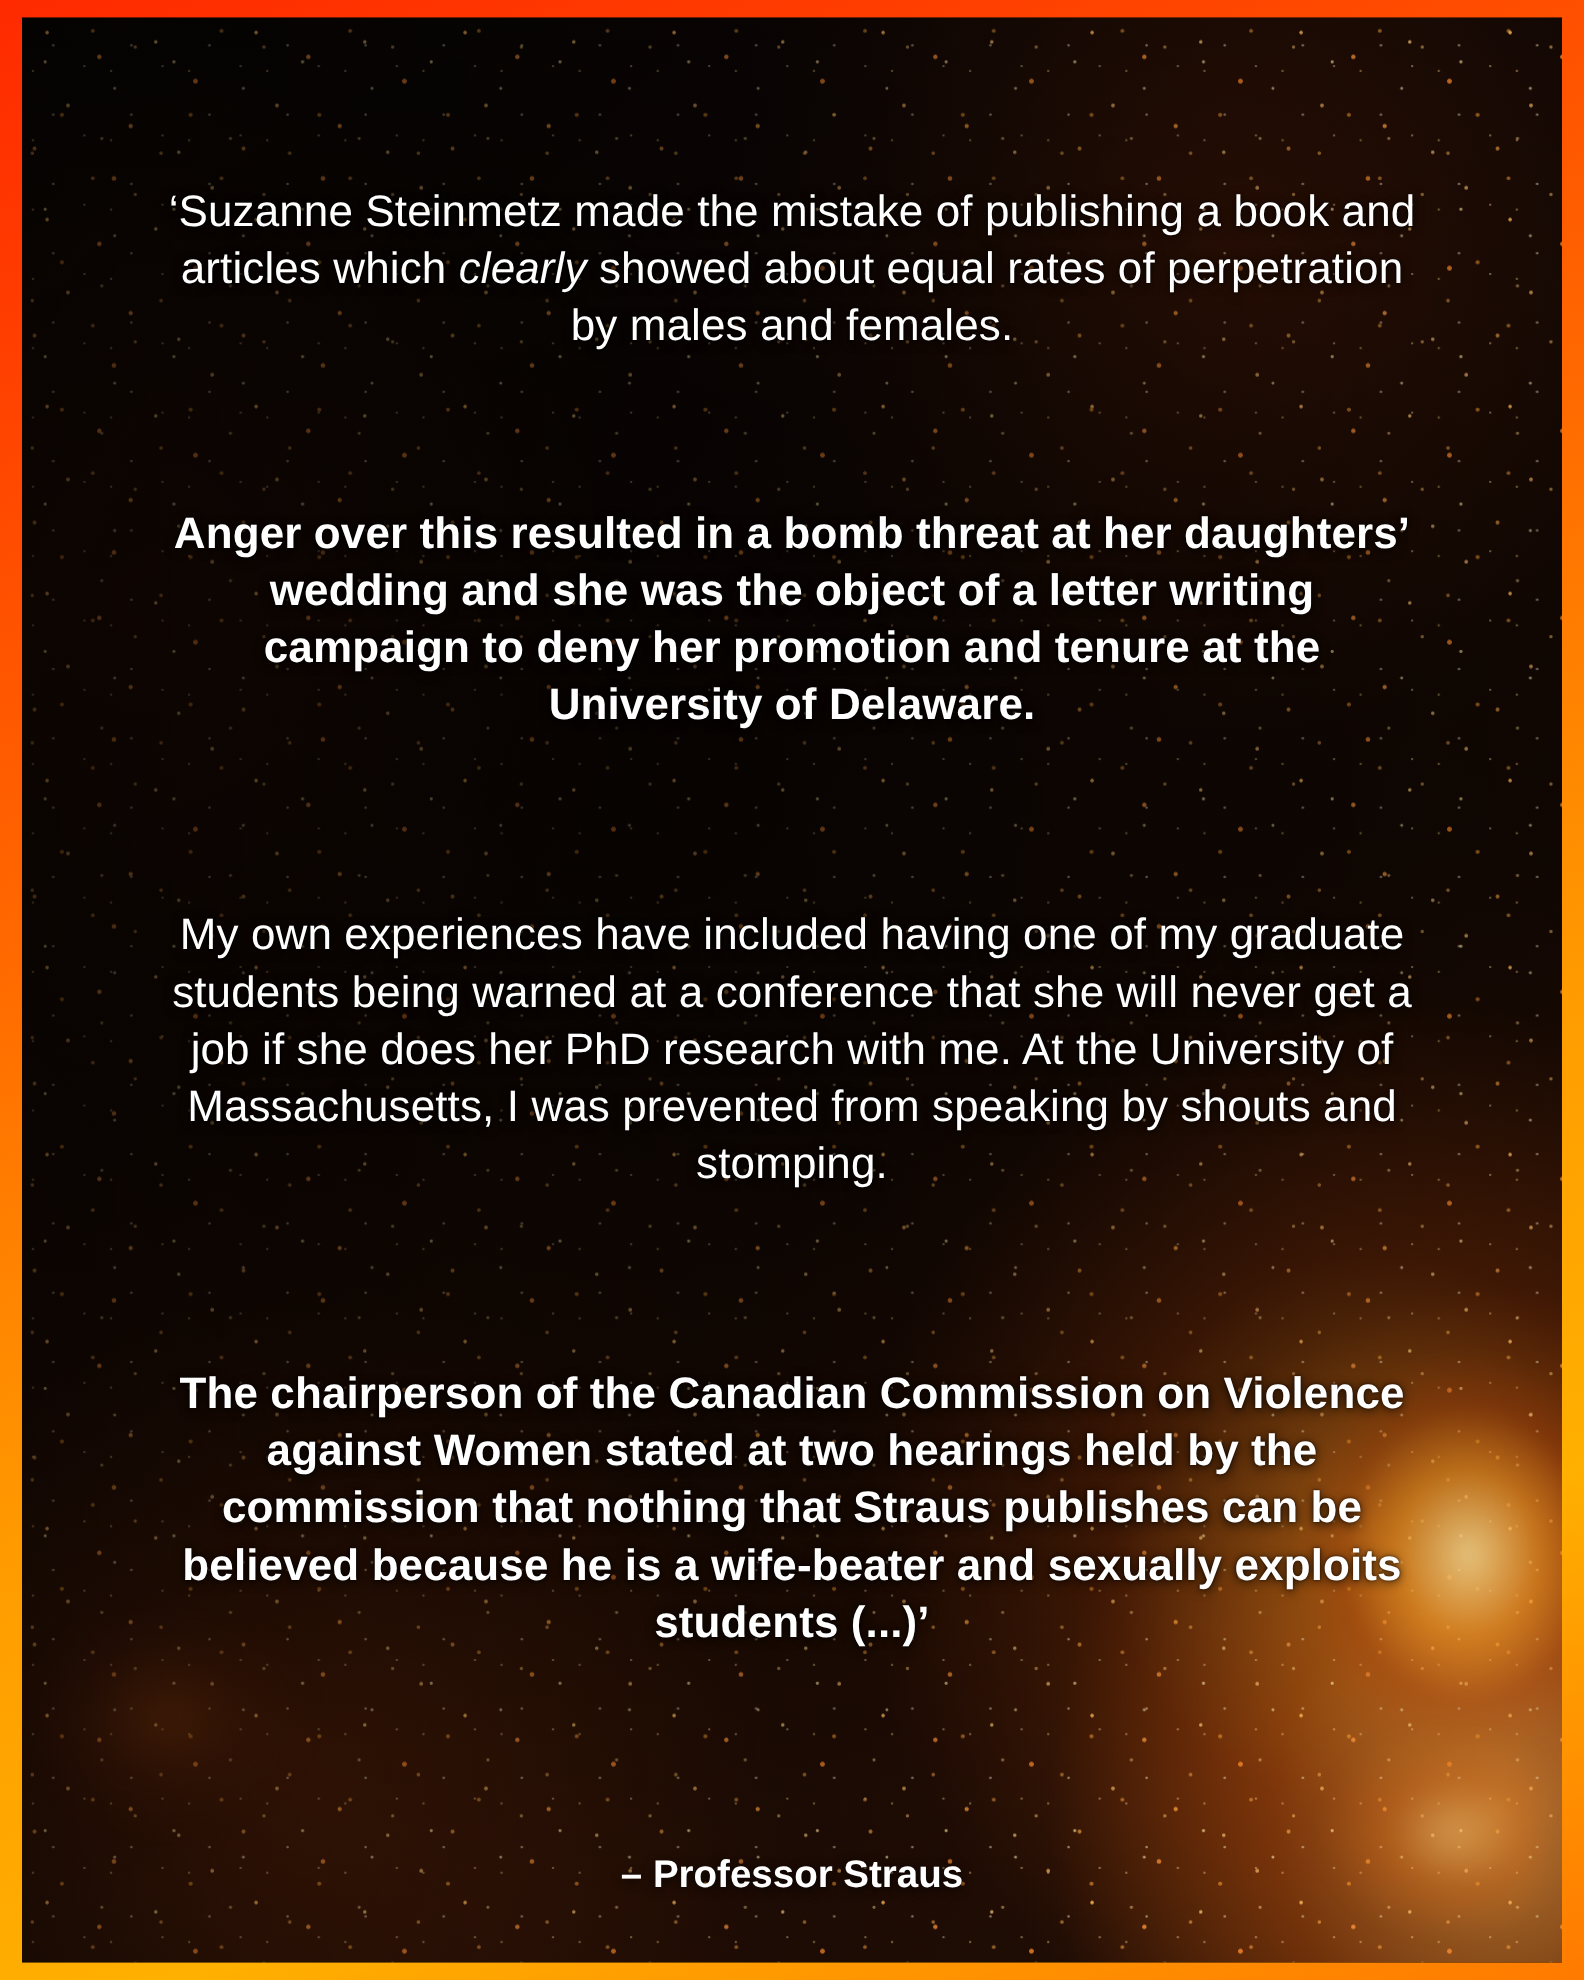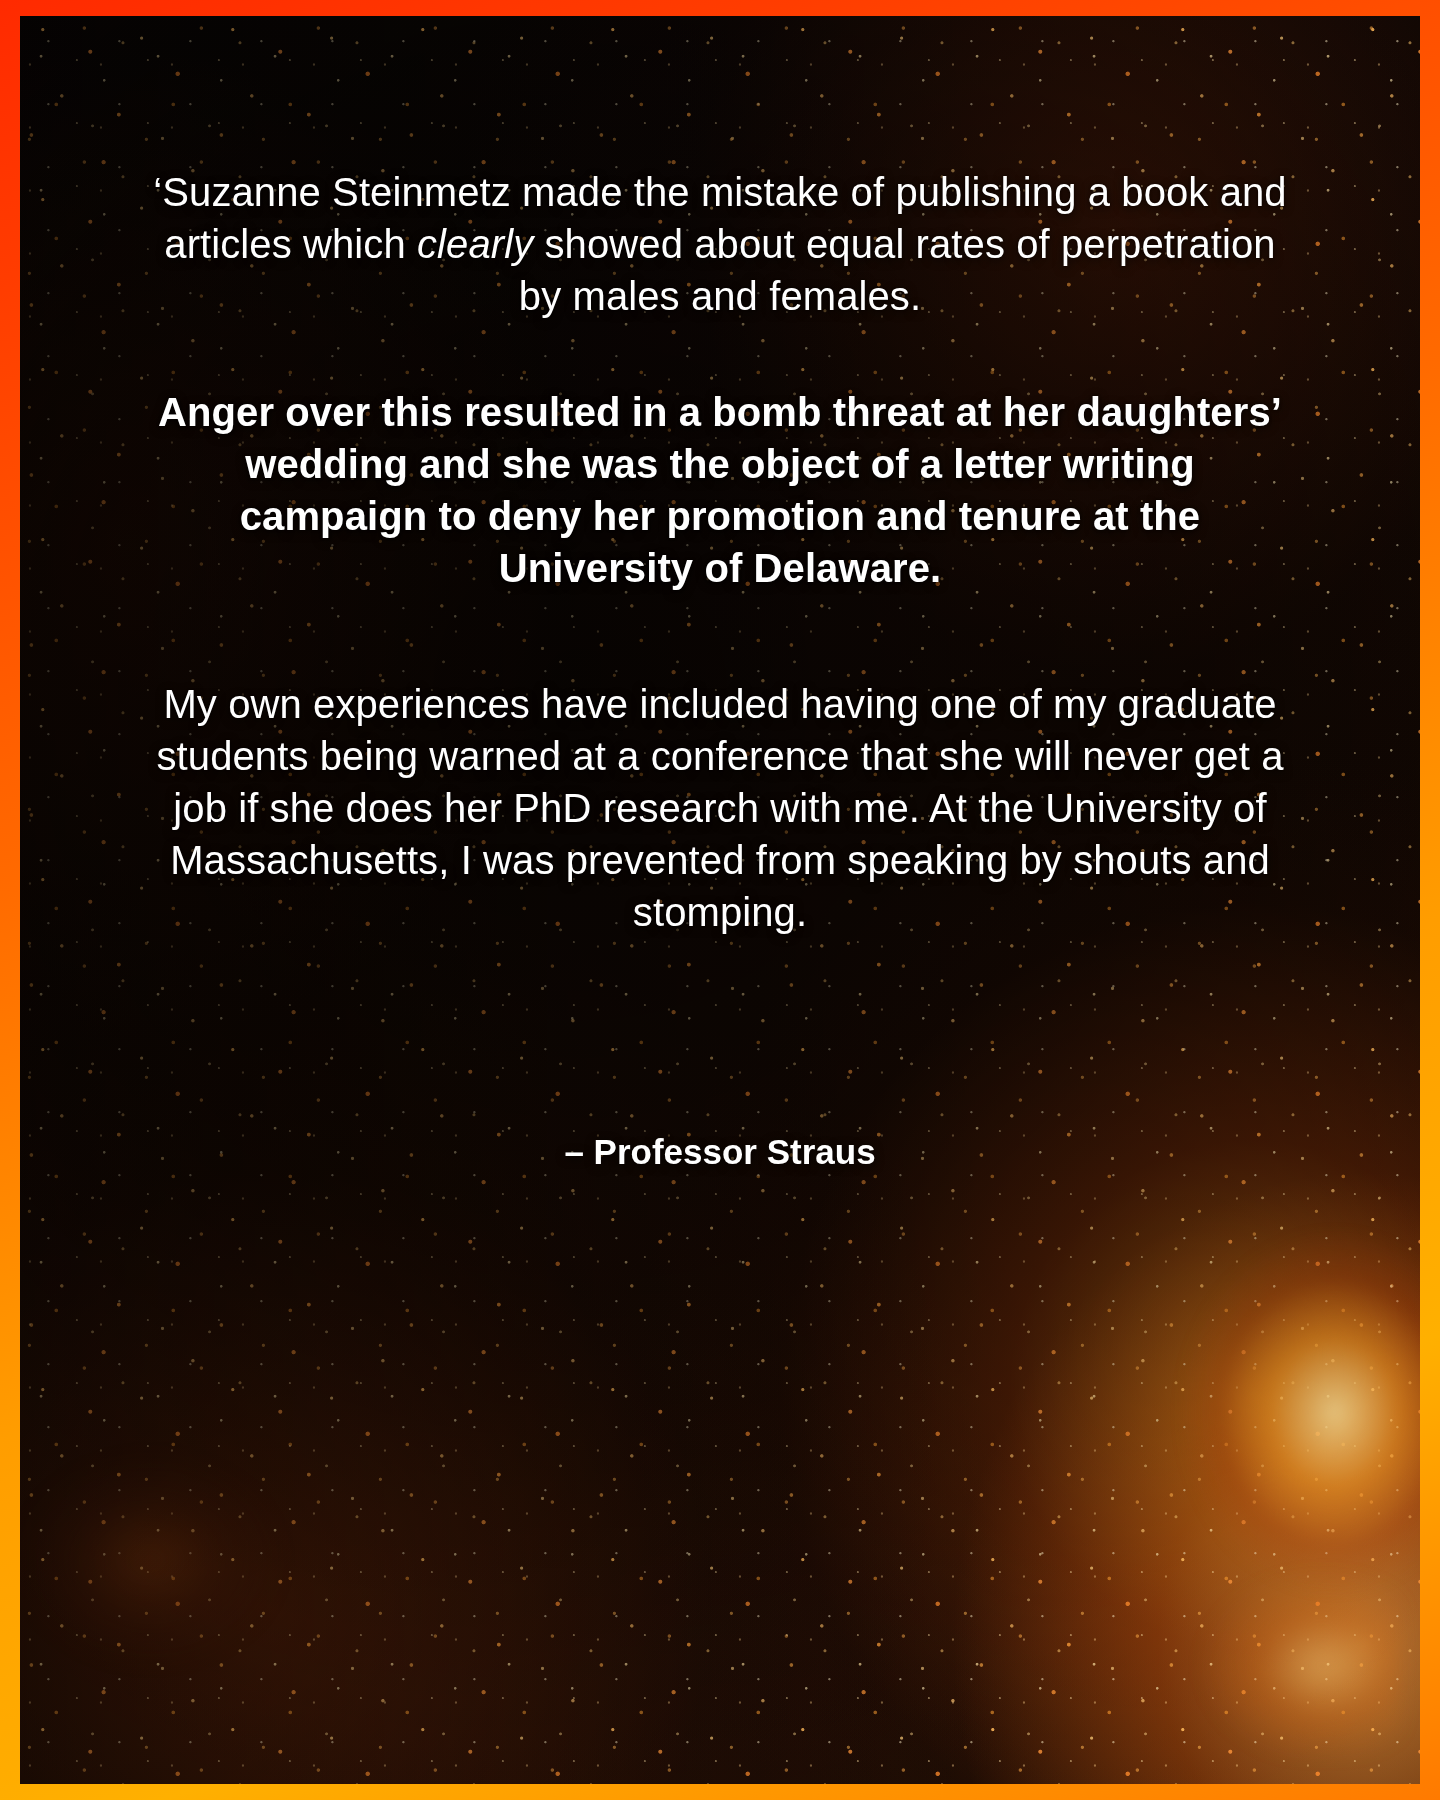--- a/index.html
+++ b/index.html
@@ -139,21 +139,21 @@
     pointer-events: none;
   }
 
   
   .content {
     position: absolute;
     inset: 0;
     display: flex;
     flex-direction: column;
     align-items: center;
-    justify-content: flex-start;
+    justify-content: space-between;
     padding: 150px 62px 60px 62px;
     box-sizing: border-box;
   }
 
   .para {
     width: 100%;
     max-width: 1140px;
     text-align: center;
     font-family: "Liberation Sans", sans-serif;
     line-height: 1.30;
@@ -214,20 +214,21 @@
       <div class="gap-lg"></div>
 
       <p class="para yellow">Anger over this resulted in a bomb threat at her daughters’ wedding and she was the object of a letter writing campaign to deny her promotion and tenure at the University of Delaware.</p>
 
       <div class="gap-xl"></div>
 
       <p class="para white">My own experiences have included having one of my graduate students being warned at a conference that she will never get a job if she does her PhD research with me. At the University of Massachusetts, I was prevented from speaking by shouts and stomping.</p>
 
       <div class="gap-xl"></div>
 
+      <p class="para yellow">The chairperson of the Canadian Commission on Violence against Women stated at two hearings held by the commission that nothing that Straus publishes can be believed because he is a wife-beater and sexually exploits students (...)’</p>
 
       <div class="gap-xxl"></div>
 
       <div class="attribution">– Professor Straus</div>
 
     </div>
   </div>
 </div>
 
 </body></html>

